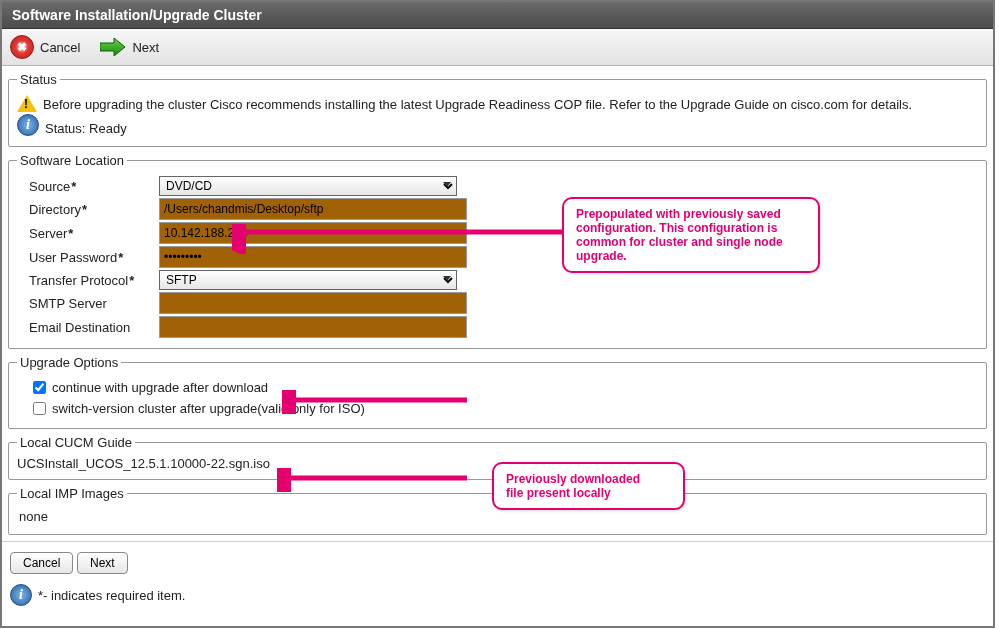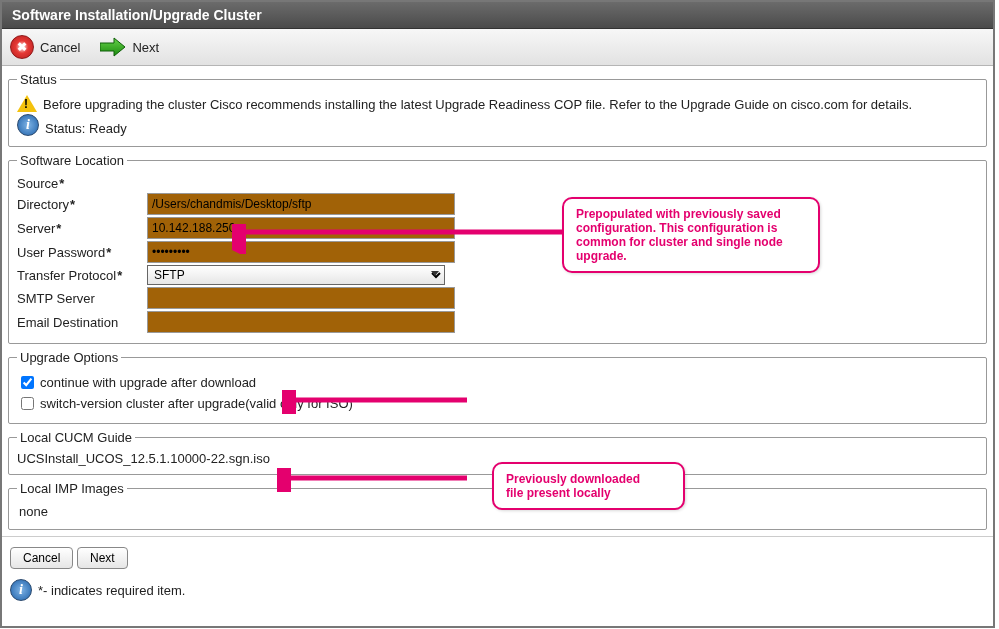--- a/index.html
+++ b/index.html
@@ -8,21 +8,21 @@
   .toolbar{background:linear-gradient(#f7f7f7,#e2e2e2);border-bottom:1px solid #b5b5b5;padding:6px 8px;display:flex;align-items:center;gap:6px}
   .icon-circle{width:22px;height:22px;border-radius:50%;display:inline-flex;align-items:center;justify-content:center;color:#fff;font-weight:bold;font-size:14px}
   .tb-label{color:#222;margin-right:14px}
   fieldset{border:1px solid #999;margin:6px 6px 6px 6px;padding:6px 8px 8px 8px;border-radius:2px}
   legend{font-weight:normal;font-size:13px;padding:0 3px}
   .status-row{display:flex;align-items:flex-end;gap:6px;margin:2px 0}
   .warn-tri{width:0;height:0;border-left:10px solid transparent;border-right:10px solid transparent;border-bottom:17px solid #f4c20d;position:relative}
   .warn-tri::after{content:"!";position:absolute;left:-3px;top:2px;font-weight:bold;color:#000;font-size:12px}
   .info-circ{width:20px;height:20px;border-radius:50%;background:radial-gradient(#7fb4e6,#1d5fa8);display:inline-flex;align-items:center;justify-content:center;border:1px solid #2b4a6f}
   .info-circ::after{content:"i";color:#fff;font-style:italic;font-weight:bold;font-family:Georgia,serif;font-size:14px}
-  .form-row{display:flex;align-items:center;margin:2px 0}
+  .form-row{display:flex;align-items:center;margin:2px 12px}
   .lbl{width:130px}
   .req::after{content:"*";font-weight:bold;margin-left:1px}
   .txt-input{width:298px;height:18px;border:1px solid #999;padding:1px 4px;font-size:12px;background:#a16207}
   .sel{width:298px;height:20px;border:1px solid #666;background:linear-gradient(#fff,#e6e6e6);font-size:12px;padding:0 2px;position:relative}
   .sel-wrap{position:relative;display:inline-block}
   .sel-wrap::after{content:"";position:absolute;right:6px;top:6px;border-left:4px solid transparent;border-right:4px solid transparent;border-top:5px solid #333;pointer-events:none}
   .sel-wrap::before{content:"";position:absolute;right:6px;top:3px;border-left:4px solid transparent;border-right:4px solid transparent;border-bottom:5px solid #333;pointer-events:none;display:none}
   .chk{margin-right:6px}
   .btn{background:linear-gradient(#fff,#e6e6e6);border:1px solid #888;border-radius:4px;padding:3px 12px;font-size:12px;cursor:pointer}
   .btnbar{padding:6px 8px}
@@ -72,20 +72,25 @@
       <span class="info-circ"></span>
       <span>Status: Ready</span>
     </div>
   </fieldset>
 
   <fieldset>
     <legend>Software Location</legend>
 
     <div class="form-row">
       <span class="lbl req">Source</span>
+      <span class="sel-wrap">
+        <select class="sel">
+          <option>DVD/CD</option>
+        </select>
+      </span>
     </div>
     <div class="form-row">
       <span class="lbl req">Directory</span>
       <input class="txt-input" value="/Users/chandmis/Desktop/sftp" style="">
     </div>
     <div class="form-row">
       <span class="lbl req">Server</span>
       <input class="txt-input" value="10.142.188.250" style="">
     </div>
     <div class="form-row">

